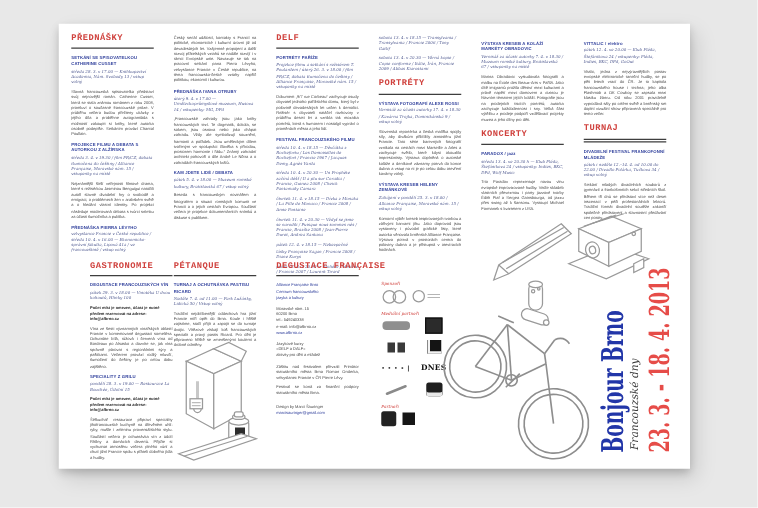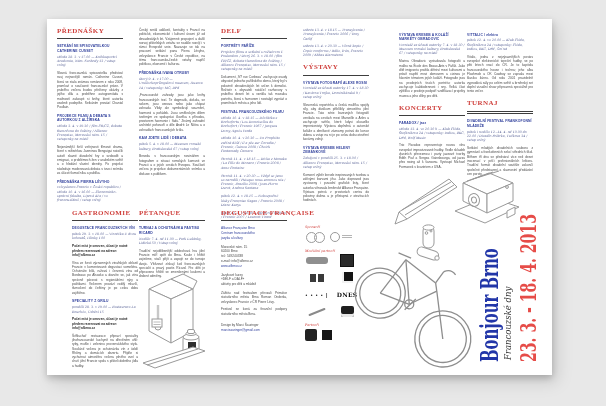--- a/index.html
+++ b/index.html
@@ -9,21 +9,21 @@
     font-family:"Liberation Sans",sans-serif;
   }
   #sheet{
     position:absolute;left:47px;top:19px;width:505px;height:356px;
     background:#ffffff;
     box-shadow:0 3px 7px rgba(0,0,0,.20), 5px 7px 16px rgba(0,0,0,.13);
   }
   .col{position:absolute;top:9px;width:66px;}
   .bcol{top:191px;}
   .sec-h{
-    font-family:Liberation Serif, serif;font-weight:bold;font-size:7px;
+    font-family:Liberation Mono, monospace;font-weight:bold;font-size:7px;
     letter-spacing:.4px;color:#d0423e;white-space:nowrap;line-height:1.1;
   }
   .rule{height:0;border-top:1.3px solid #3e3e3e;margin:2.5px 0 5px 0;}
   .rule.double{height:1.8px;border-bottom:.8px solid #3e3e3e;}
   .mt{margin-top:7px;}
   .sub{
     font-size:3.4px;font-weight:bold;color:#2e3e9b;line-height:1.3;
     margin:4.5px 0 1.5px 0;letter-spacing:.12px;
   }
   .meta{
@@ -118,30 +118,30 @@
         <div class="meta">středa 10. 4. v 18.15 — Děvčátka z Rochefortu / Les Demoiselles de Rochefort / Francie 1967 / Jacques Demy, Agnès Varda</div>
         <div class="meta">středa 10. 4. v 20.30 — Un Prophète začíná déšť / Il a plu sur Coradia / Francie, Guinea 2008 / Cheick Fantamady Camara</div>
         <div class="meta">čtvrtek 11. 4. v 18.15 — Dívka z Monaka / La Fille de Monaco / Francie 2008 / Anne Fontaine</div>
         <div class="meta">čtvrtek 11. 4. v 20.30 — Vždyť se jsme se narodili / Puisque nous sommes nés / Francie, Brazílie 2008 / Jean-Pierre Duret, Andrea Santana</div>
         <div class="meta">pátek 12. 4. v 18.15 — Nebezpečné lásky Françoise Sagan / Francie 2008 / Diane Kurys</div>
         <div class="meta">pátek 12. 4. v 20.30 — Molière / Molière / Francie 2007 / Laurent Tirard</div>
       </div>
       <div class="col" style="left: 256px;">
         <div class="meta">sobota 13. 4. v 18.15 — Transylvania / Transylvania / Francie 2006 / Tony Gatlif</div>
         <div class="meta">sobota 13. 4. v 20.30 — Věrná kopie / Copie conforme / Itálie, Írán, Francie 2009 / Abbas Kiarostami</div>
-        <div class="sec-h mt">VÝSTAVY</div>
+        <div class="sec-h mt">PORTRÉTY</div>
         <div class="rule"></div>
         <div class="sub">VÝSTAVA FOTOGRAFIÍ ALEXE ROSSI</div>
         <div class="meta">Vernisáž za účasti autorky 17. 4. v 18.30 / Kavárna Trojka, Dominikánská 9 / vstup volný</div>
         <div class="p">Slovenská reportérka a česká malířka spojily síly, aby divákům přiblížily atmosféru jižní Francie. Tato série barevných fotografií vznikala na cestách mezi Marseille a Arles a zachycuje světlo, které kdysi okouzlilo impresionisty. Výstava doplněná o autorské koláže a deníkové záznamy potrvá do konce dubna a vstup na ni je po celou dobu otevření kavárny volný.</div>
         <div class="sub">VÝSTAVA KRESEB HELENY ZEMÁNKOVÉ</div>
         <div class="meta">Zahájení v pondělí 25. 3. v 18.00 / Alliance Française, Moravské nám. 15 / vstup volný</div>
         <div class="p">Komorní výběr kreseb inspirovaných tvorbou a zářivými barvami jihu. Jako doprovod jsou vystaveny i původní grafické listy, které autorka věnovala brněnské Alliance Française. Výstava potrvá v prostorách centra do poloviny dubna a je přístupná v otevíracích hodinách.</div>
       </div>
-      <div class="col" style="left: 352px;">
+      <div class="col" style="left: 338px;">
         <div class="sub">VÝSTAVA KRESEB A KOLÁŽÍ MARKÉTY OBRADOVIC</div>
         <div class="meta">Vernisáž za účasti autorky 7. 4. v 18.30 / Muzeum romské kultury, Bratislavská 67 / vstupenky na místě</div>
         <div class="p">Marina Obradovic vystudovala fotografii a malbu na École des Beaux-Arts v Paříži. Jako dítě imigrantů prožila dětství mezi kulturami a právě napětí mezi domovem a cizinou je hlavním tématem jejích koláží. Fotografie jsou na prodejních tiscích portrétů; autorka zachycuje každodennost i sny. Velká část výtěžku z prodeje podpoří vzdělávací projekty muzea a jeho dílny pro děti.</div>
         <div class="sec-h mt">KONCERTY</div>
         <div class="rule"></div>
         <div class="sub">PARADOX / jazz</div>
         <div class="meta">středa 13. 4. ve 20.30 h — Klub Fléda, Štefánikova 24 / vstupenky: Indies, BKC, DPd, Wolf Music</div>
         <div class="p">Trio Paradox reprezentuje novou vlnu evropské improvizované hudby. Vedle skladeb vlastních převezmou i party jazzové tvorby Édith Piaf a Sergea Gainsbourga, od jazzu přes swing až k šansonu. Vystoupí Michael Formanek s kvartetem z USA.</div>
       </div>
       <div class="col" style="left: 420px;">

